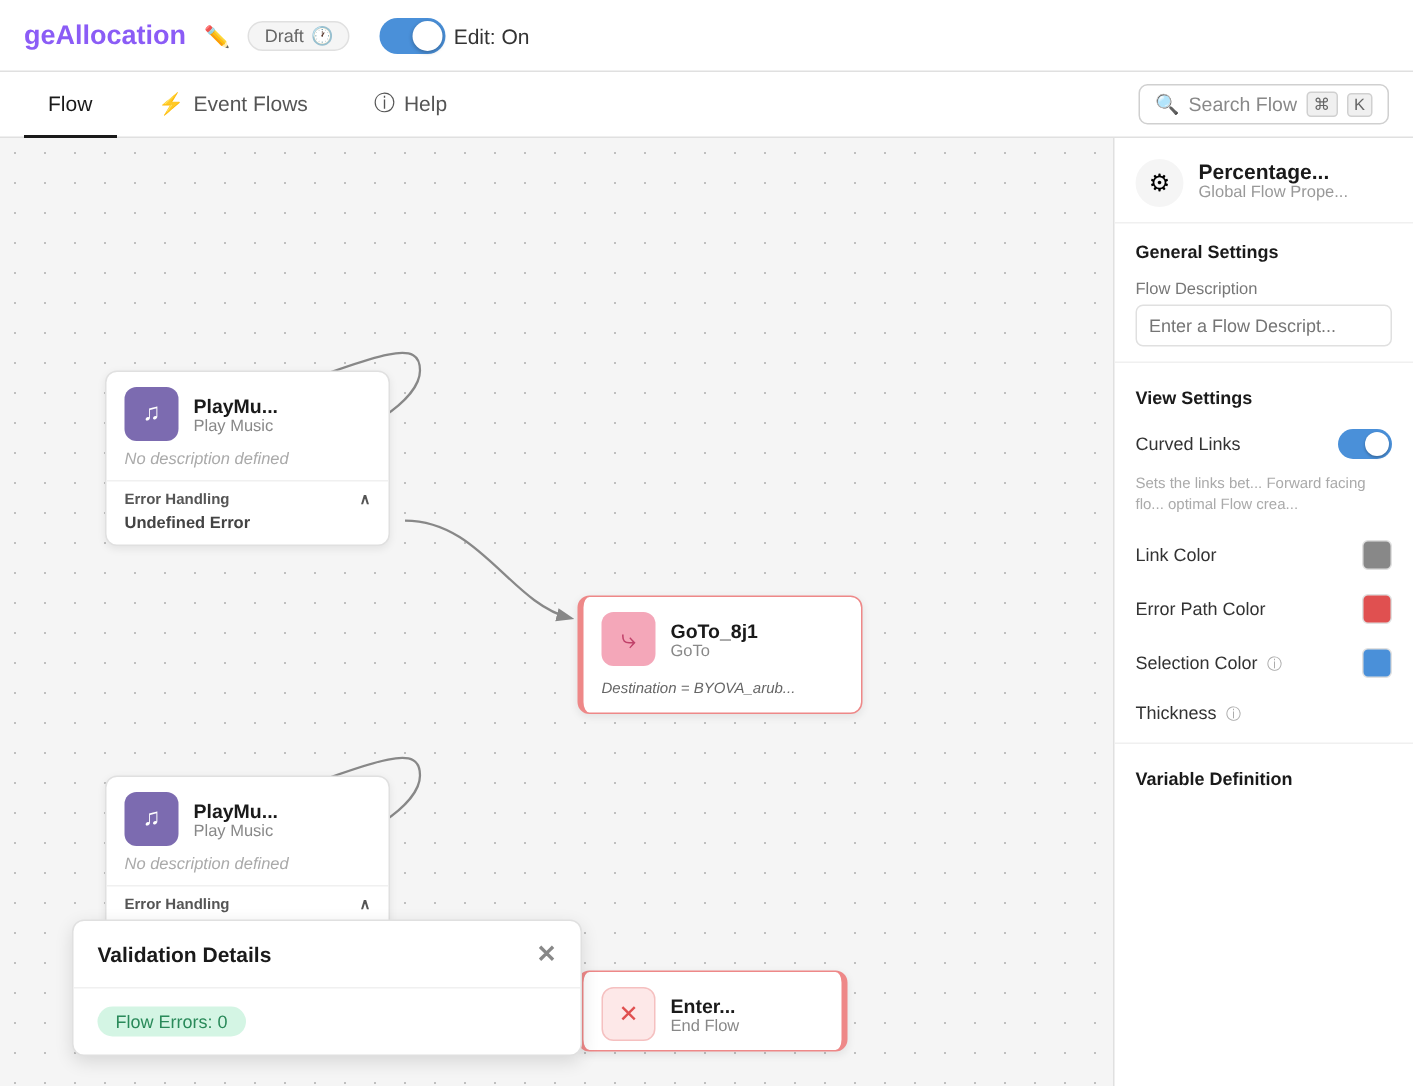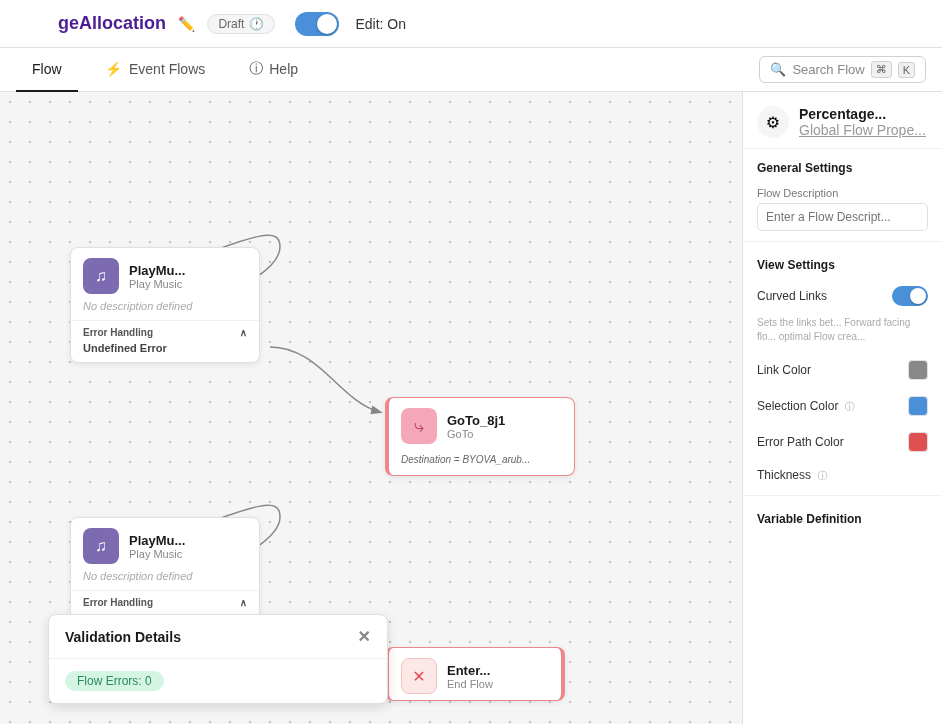--- a/index.html
+++ b/index.html
@@ -11,43 +11,42 @@
       align-items: center;
       background: #fff;
       border-bottom: 1px solid #e0e0e0;
       padding: 0 16px;
       height: 48px;
       gap: 12px;
     }
     .header-title {
       font-size: 18px;
       font-weight: 600;
-      color: #4c1d95;
-      margin-left: 42px;
+      color: #8b5cf6;
     }
     .header-edit-icon {
       color: #888;
       cursor: pointer;
       font-size: 14px;
     }
     .draft-badge {
       display: flex;
       align-items: center;
       gap: 5px;
       background: #f5f5f5;
       border: 1px solid #e0e0e0;
       border-radius: 12px;
       padding: 2px 10px;
       font-size: 12px;
       color: #666;
     }
     .toggle-container {
       display: flex;
       align-items: center;
-      gap: 16px;
+      gap: 5px;
       margin-left: 8px;
     }
     .toggle {
       width: 44px;
       height: 24px;
       background: #4a90d9;
       border-radius: 12px;
       position: relative;
       cursor: pointer;
     }
@@ -271,21 +270,21 @@
       height: 32px;
       background: #f5f5f5;
       border-radius: 50%;
       display: flex;
       align-items: center;
       justify-content: center;
       font-size: 16px;
       flex-shrink: 0;
     }
     .panel-title { font-size: 14px; font-weight: 600; color: #1a1a1a; }
-    .panel-subtitle { font-size: 14px; color: #999; text-decoration: underline; }
+    .panel-subtitle { font-size: 11px; color: #999; }
     .panel-section-title {
       font-size: 12px;
       font-weight: 700;
       color: #1a1a1a;
       padding: 12px 14px 6px;
     }
     .panel-field { padding: 6px 14px; }
     .panel-field-label { font-size: 11px; color: #777; margin-bottom: 4px; }
     .panel-input {
       width: 100%;
@@ -494,33 +493,33 @@
       <div class="curved-links-toggle"></div>
     </div>
     <div class="curved-links-desc">Sets the links bet... Forward facing flo... optimal Flow crea...</div>
 
     <div class="panel-row">
       <span class="panel-row-label">Link Color</span>
       <div class="color-swatch" style="background:#888;"></div>
     </div>
 
     <div class="panel-row">
+      <span class="panel-row-label">Error Path Color</span>
+      <div class="color-swatch" style="background:#e05050;"></div>
+    </div>
+
+    <div class="panel-row">
       <span class="panel-row-label">
         <span>Selection Color</span>
         <span class="info-icon">ⓘ</span>
       </span>
       <div class="color-swatch" style="background:#4a90d9;"></div>
     </div>
 
     <div class="panel-row">
-      <span class="panel-row-label">Error Path Color</span>
-      <div class="color-swatch" style="background:#e05050;"></div>
-    </div>
-
-    <div class="panel-row">
       <span class="panel-row-label">
         <span>Thickness</span>
         <span class="info-icon">ⓘ</span>
       </span>
     </div>
 
     <hr class="panel-divider">
 
     <div class="panel-section-title">Variable Definition</div>
   </div>

